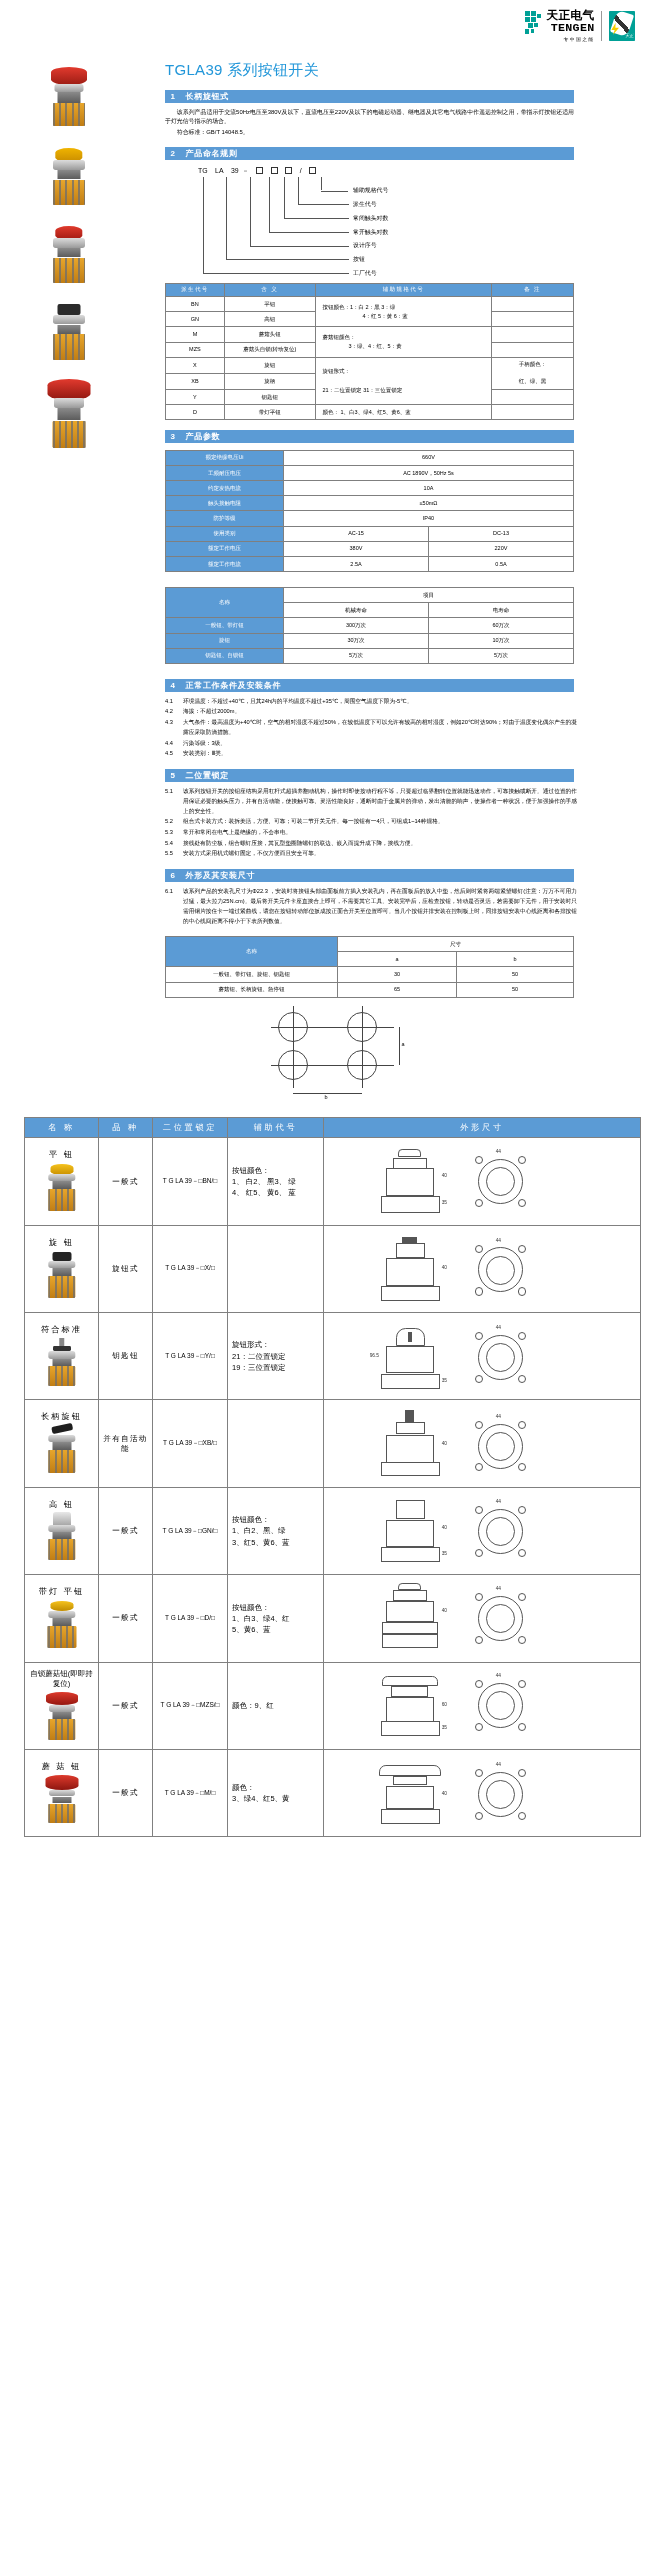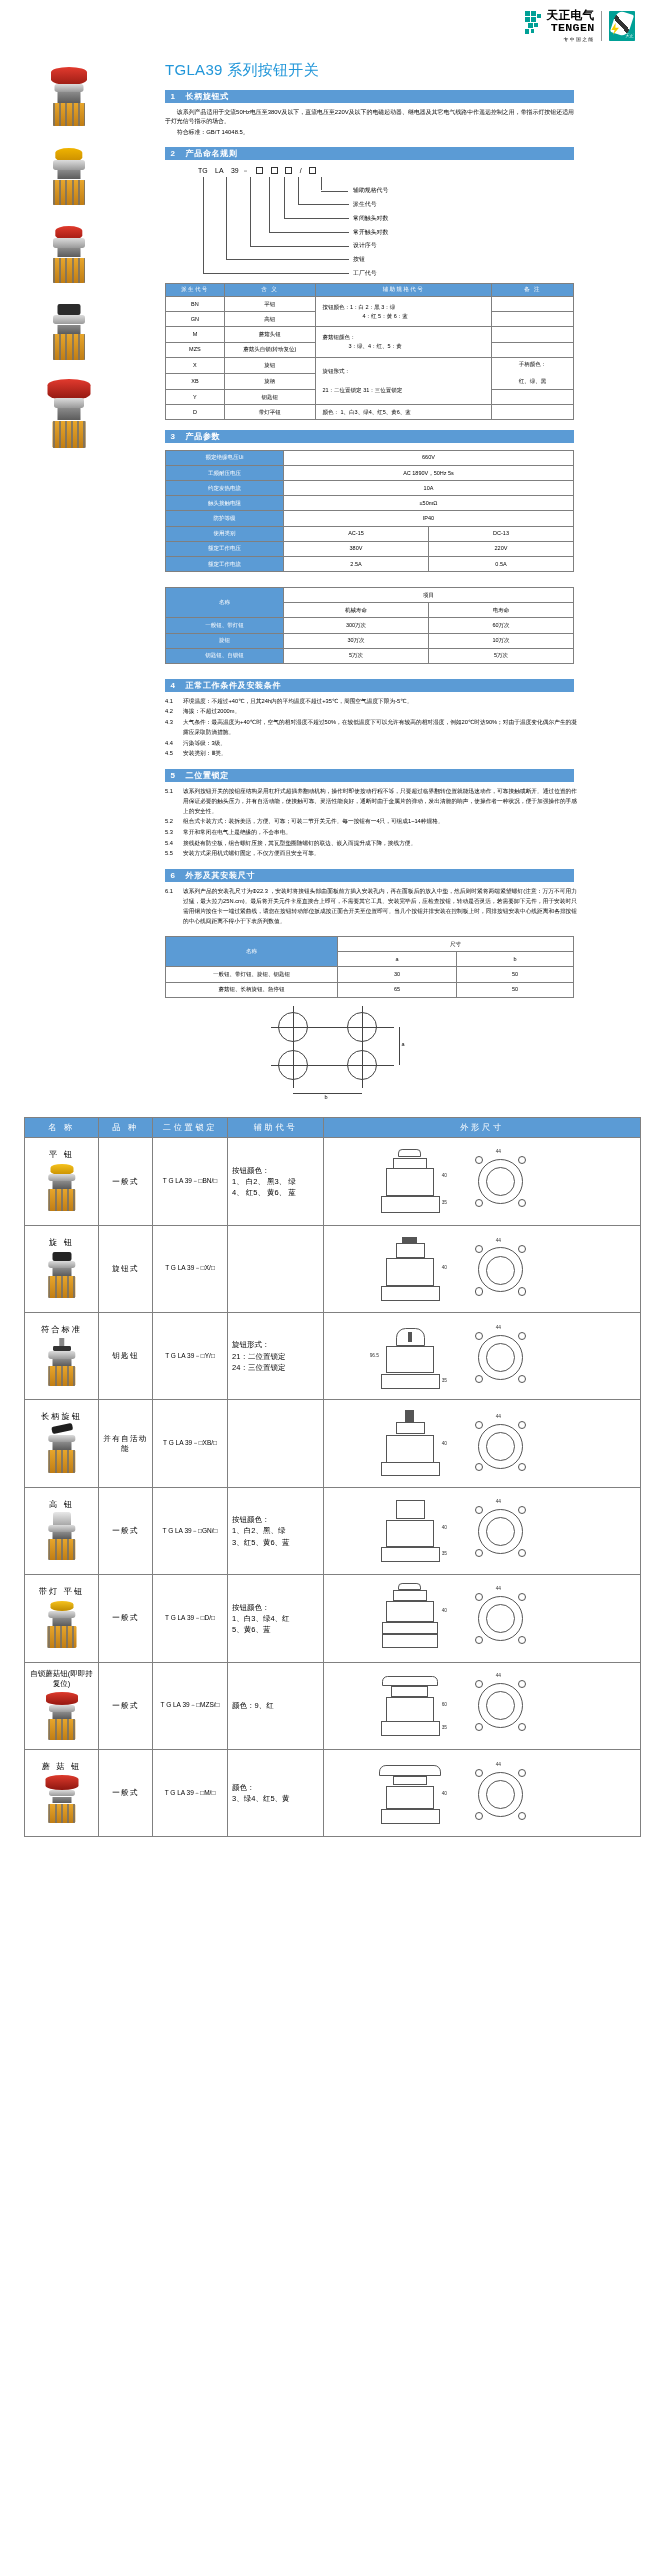--- a/index.html
+++ b/index.html
@@ -600,21 +600,21 @@
             <div class="btn-art term" style="top:28px;width:27.4px;height:20.6px;border-radius:1.4px;">
                 <div class="term-pins"></div>
               </div>
           </div>
         </td>
         <td class="kind-cell">钥匙钮</td>
         <td class="model-cell">T G LA 39－□Y/□</td>
         <td class="aux-cell">
           <div>旋钮形式：</div>
           <div>21：二位置锁定</div>
-          <div>24：三位置锁定</div>
+          <div>19：三位置锁定</div>
         </td>
         <td class="dim-cell">
           <div class="draw">
             <div class="rect" style="left:59px; top:30px; width:48px; height:27.4px;"></div>
             <div class="rect" style="left:69px; top:12.3px; width:29px; height:18px; border-radius:9.6px 9.6px 0 0;"></div>
             <div class="ln" style="left:81px; top:16.5px; width:4.1px; height:9.6px; background:#555;"></div>
             <div class="rect" style="left:54px; top:58px; width:59px; height:15px;"></div>
             <div class="dim" style="left:43px; top:37px;">96.5</div>
             <div class="dim" style="left:115px; top:62px;">35</div>
             <div class="circ" style="left:151px; top:19px; width:45px; height:45px;"></div>

